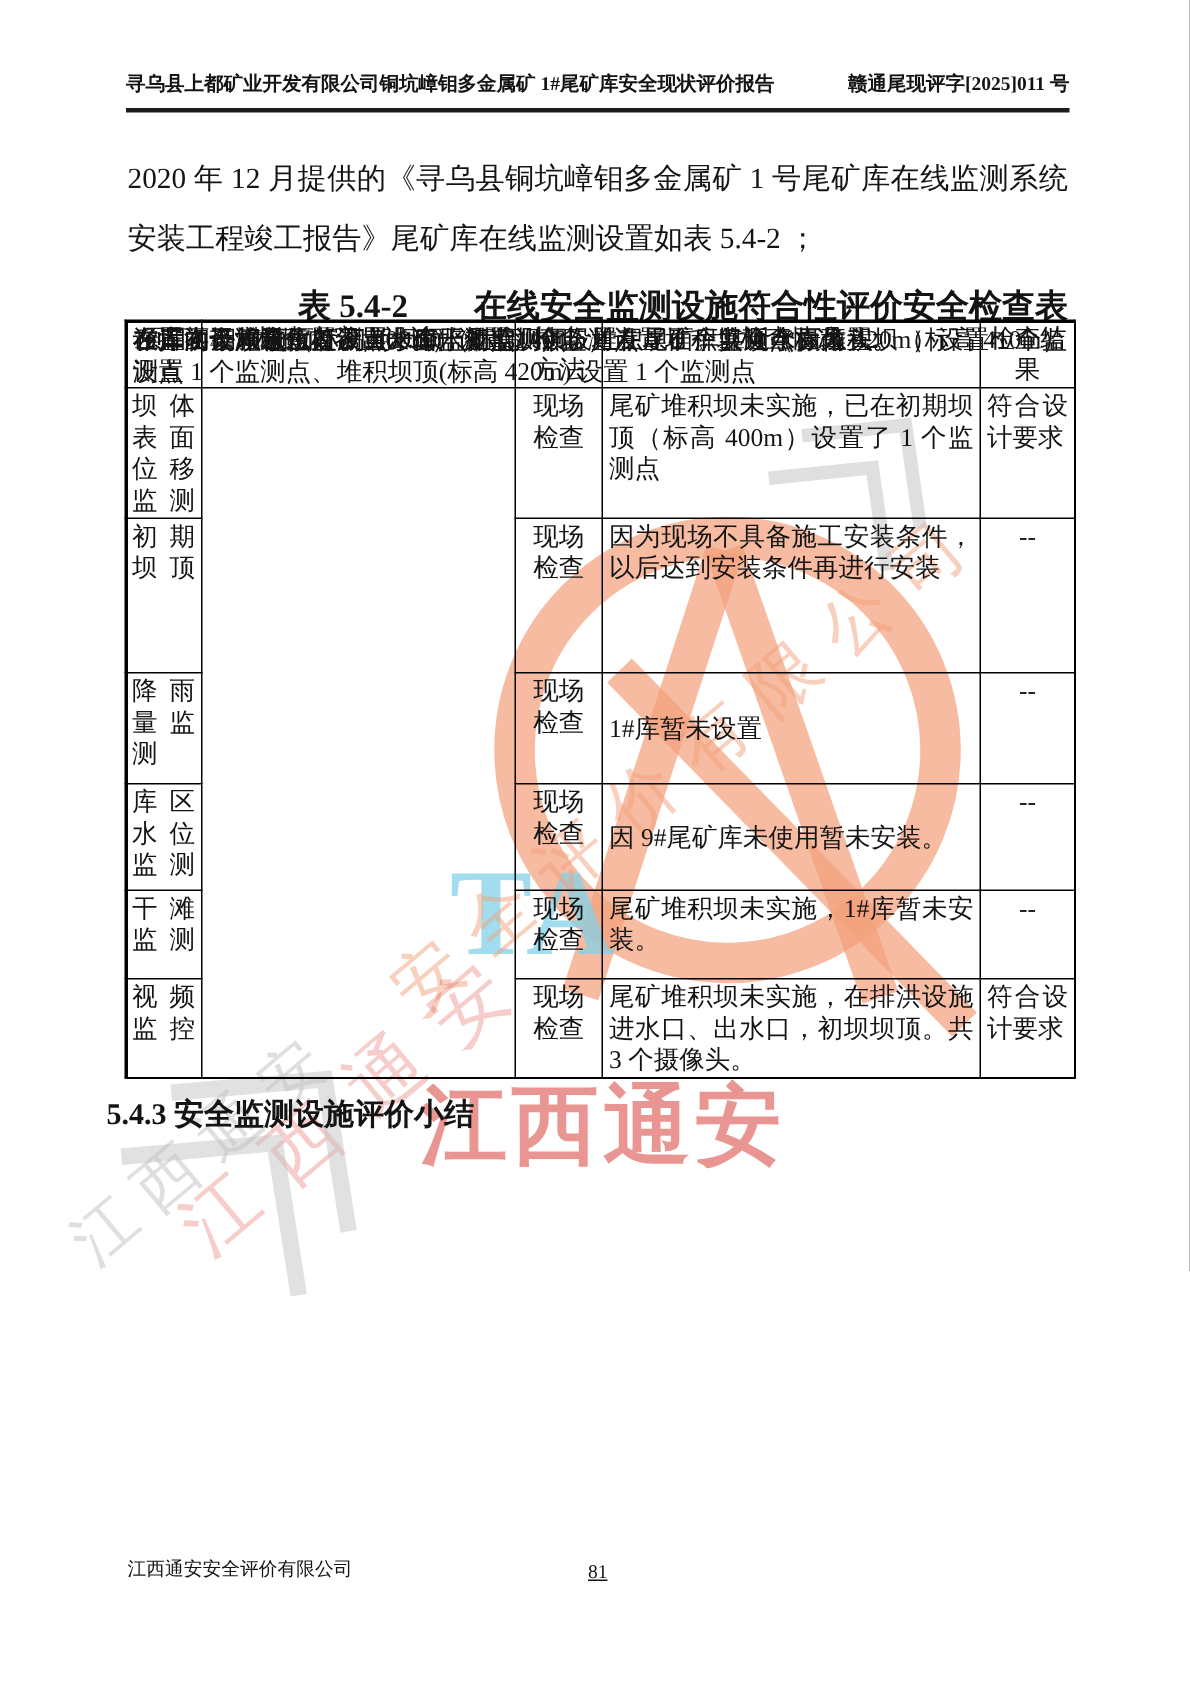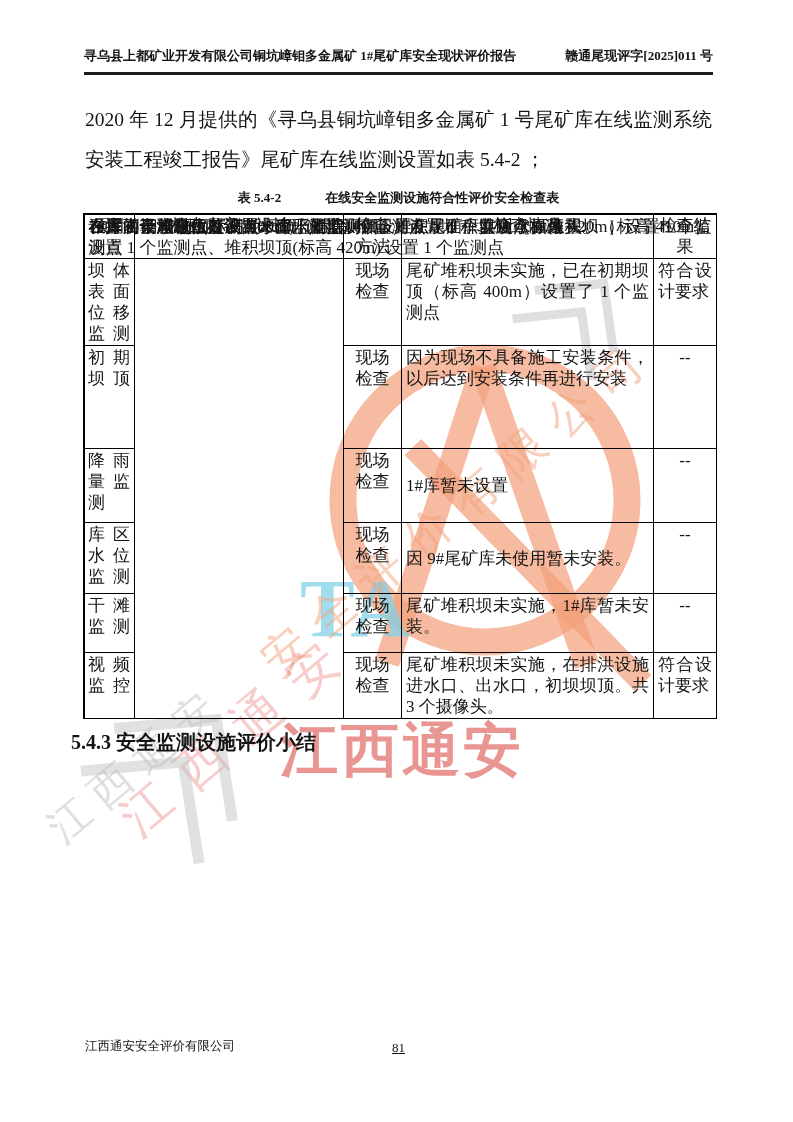--- a/index.html
+++ b/index.html
@@ -9,21 +9,21 @@
   .wm{position:absolute;inset:0;z-index:0;pointer-events:none;}
 
   
   .header{position:absolute;left:84px;right:80px;top:47px;display:flex;justify-content:space-between;
           align-items:flex-start;font-weight:bold;font-size:13px;padding-bottom:7px;border-bottom:3px solid #1c1c1c;}
   .footer-left{position:absolute;left:85px;top:1038px;font-size:12.5px;}
   .page-num{position:absolute;left:85px;width:627px;top:1040px;text-align:center;font-size:13px;text-decoration:underline;}
 
   
   .intro{position:absolute;left:85px;width:627px;top:100px;font-size:19.5px;line-height:40px;text-align:justify;}
-  .caption{position:absolute;left:85px;width:627px;top:189px;text-align:center;font-weight:bold;font-size:13px;}
+  .caption{position:absolute;left:85px;width:627px;top:189px;text-align:right;font-weight:bold;font-size:22px;}
   .caption .gap{display:inline-block;width:44px;}
   .section-heading{position:absolute;left:71px;top:729px;font-size:20px;font-weight:bold;}
   .body-para{position:absolute;left:85px;width:628px;top:771px;font-size:19.5px;line-height:40px;
              text-align:justify;text-indent:2.05em;}
 
   
   table.check{position:absolute;left:83px;top:213px;width:633px;border-collapse:collapse;table-layout:fixed;
               font-size:17px;line-height:21px;}
   table.check th,table.check td{border:1.5px solid #000;padding:1px 4px;vertical-align:top;
               font-weight:normal;overflow:hidden;}

